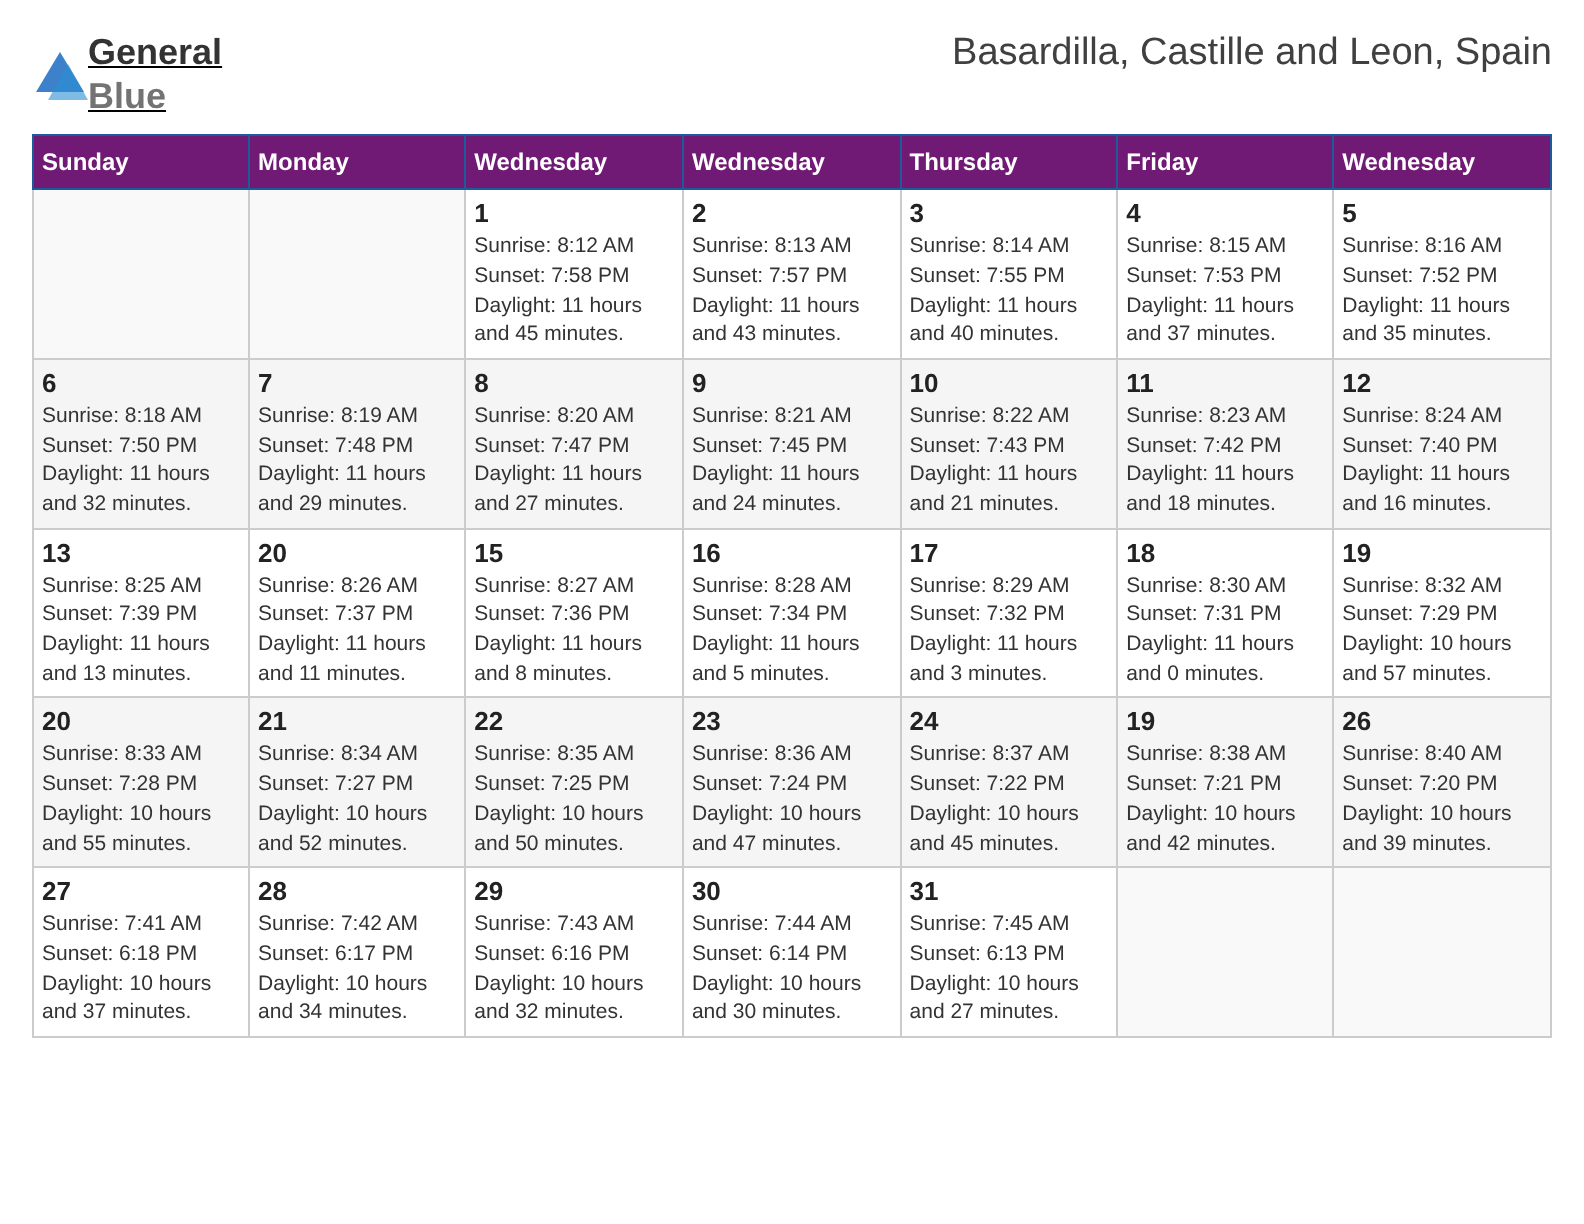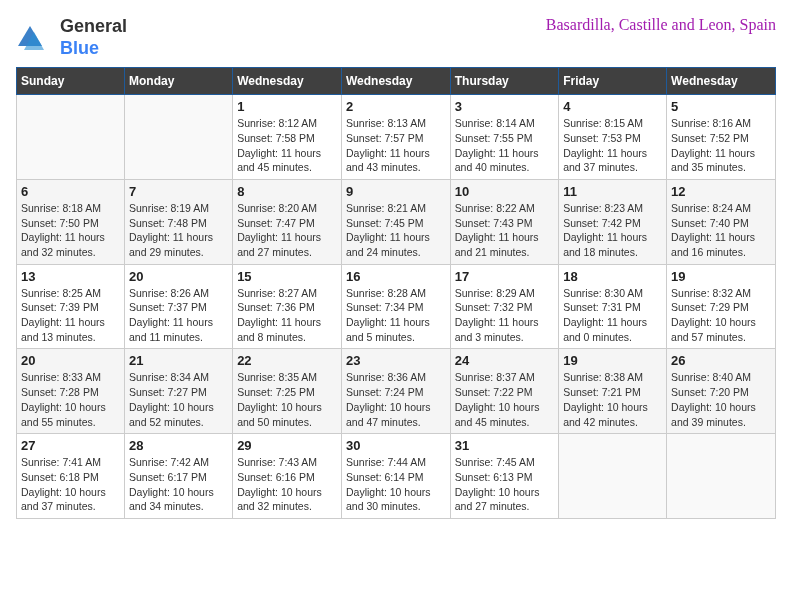--- a/index.html
+++ b/index.html
@@ -12,53 +12,53 @@
     }
     .header {
       display: flex;
       justify-content: space-between;
       align-items: flex-start;
       margin-bottom: 8px;
     }
     .logo {
       display: flex;
       align-items: center;
-      gap: 16px;
+      gap: 0;
+      text-decoration: underline;
     }
     .logo-text {
       font-size: 18px;
       font-weight: bold;
       line-height: 1.2;
     }
     .logo-general { color: #333; }
-    .logo-blue { color: #3b82f6; }
+    .logo-blue { color: #737373; }
     .logo-icon {
       width: 28px;
       height: 28px;
     }
     .title-block {
       text-align: right;
     }
     .month-title {
       font-size: 32px;
       font-weight: bold;
       color: #222;
     }
     .location-title {
-      font-size: 16px;
-      color: #a21caf;
-      font-family: Liberation Serif, serif;
+      font-size: 19px;
+      color: #404040;
     }
     table {
       width: 100%;
       border-collapse: collapse;
       font-size: 11px;
     }
     thead tr th {
-      background-color: #404040;
+      background-color: #701a75;
       color: #fff;
       padding: 6px 4px;
       text-align: left;
       font-size: 12px;
       border: 1px solid #1e5a9a;
     }
     tbody tr td {
       border: 1px solid #ccc;
       vertical-align: top;
       padding: 4px;

